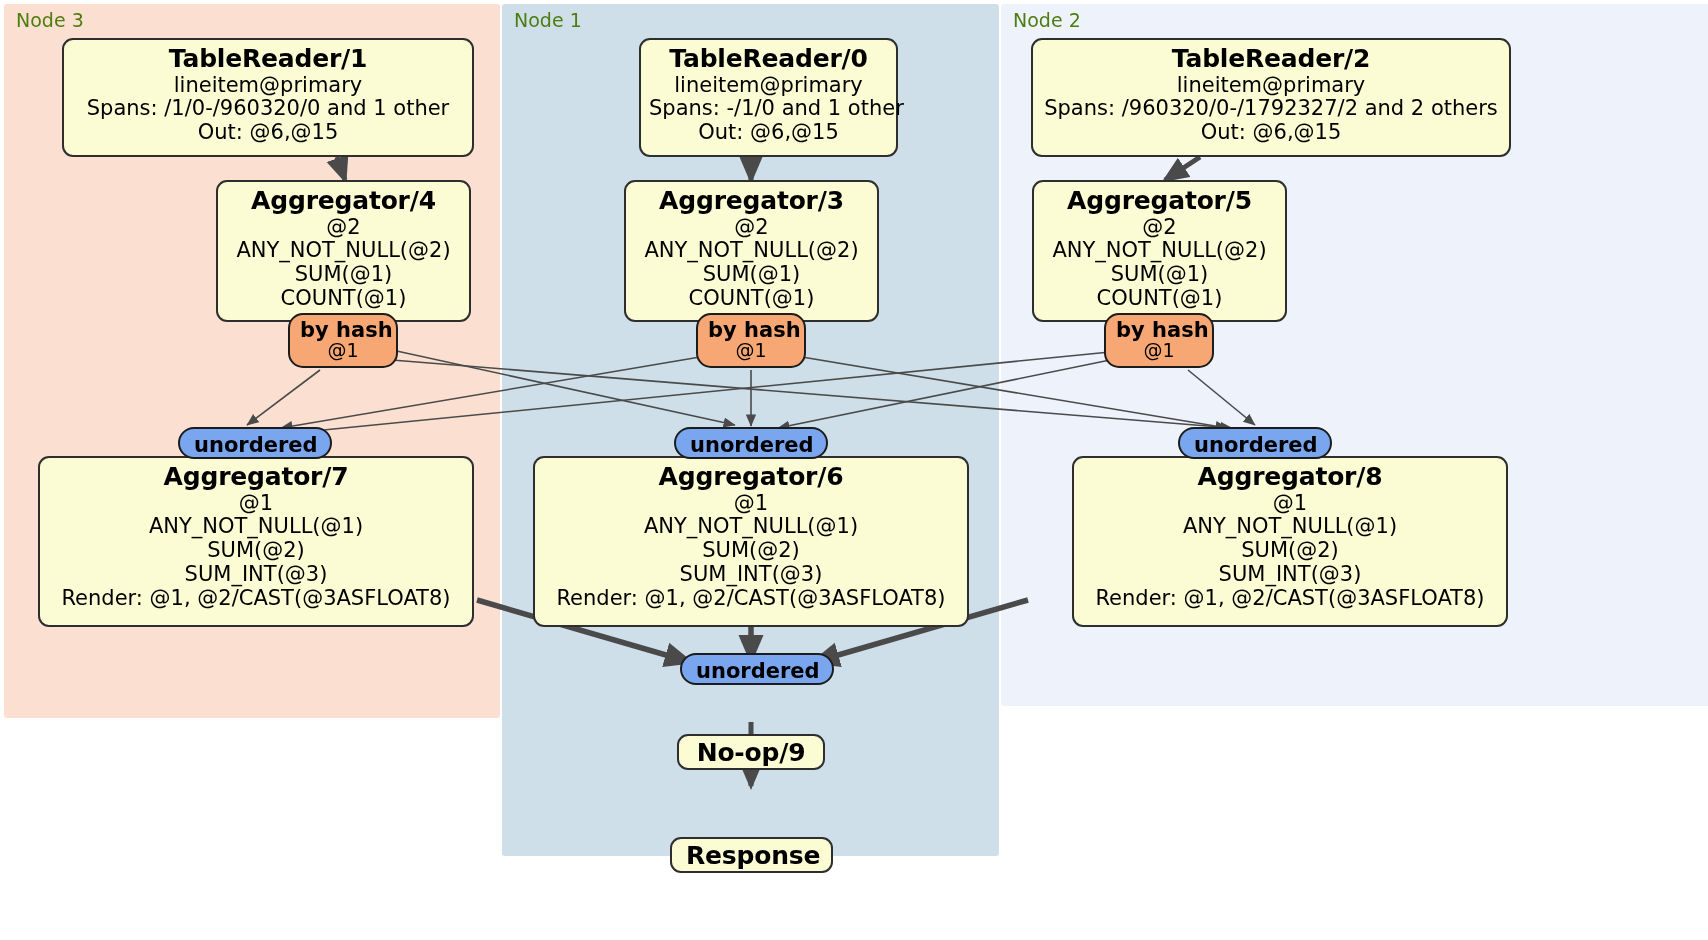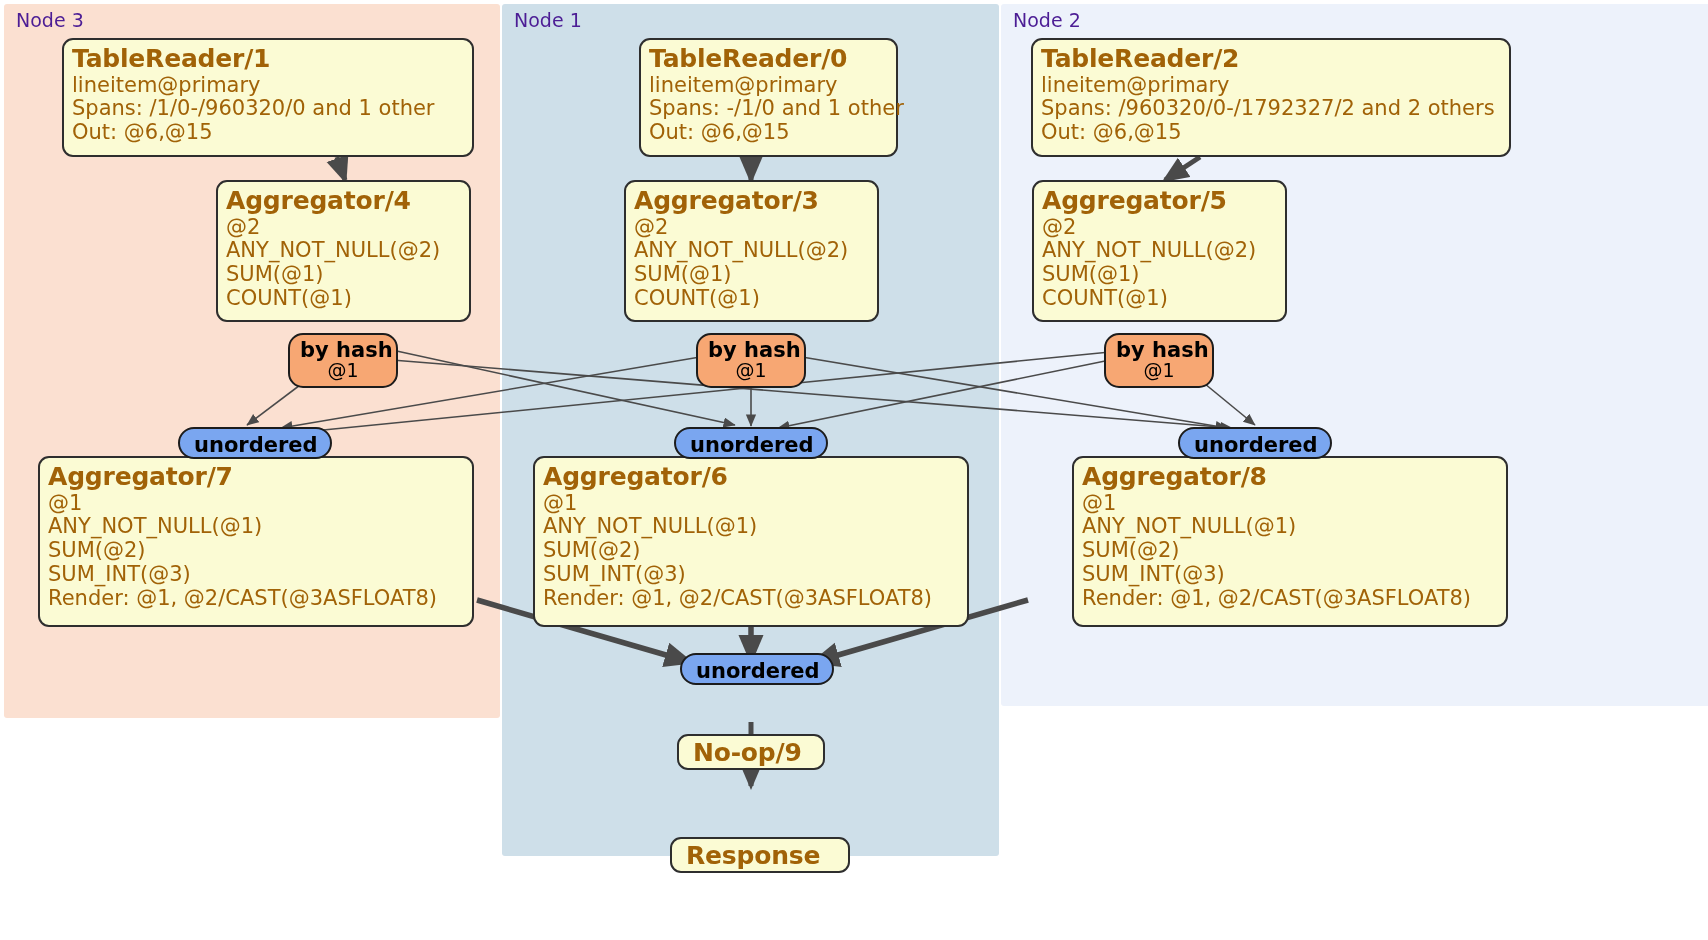--- a/index.html
+++ b/index.html
@@ -20,21 +20,21 @@
   .node-panel {
     position: absolute;
     box-sizing: border-box;
     border-radius: 3px;
   }
   .node-panel-label {
     position: absolute;
     top: 6px;
     left: 12px;
     font-size: 19px;
-    color: #4c1d95;
+    color: #4d7c0f;
     line-height: 1.1;
     white-space: nowrap;
   }
 
   
   #edges {
     position: absolute;
     left: 0;
     top: 0;
     width: 1708px;
@@ -42,22 +42,22 @@
     pointer-events: none;
   }
 
   
   .proc-box {
     position: absolute;
     box-sizing: border-box;
     background: #fbfbd4;
     border: 2px solid #2e2e2e;
     border-radius: 11px;
-    text-align: left;
-    color: #a16207;
+    text-align: center;
+    color: #000000;
     padding: 5px 8px 6px 8px;
     line-height: 1.14;
   }
   .proc-title {
     font-weight: bold;
     font-size: 25px;
     letter-spacing: -0.2px;
     white-space: nowrap;
   }
   .proc-line {
@@ -79,21 +79,20 @@
     border: 2px solid #1c1c1c;
     text-align: center;
     color: #000000;
     line-height: 1.05;
     z-index: 6;
   }
   .badge-hash {
     background: #f7a773;
     border-radius: 15px;
     padding: 4px 10px 5px 10px;
-    margin-top: 20px;
   }
   .badge-hash .badge-title {
     font-weight: bold;
     font-size: 21px;
     white-space: nowrap;
   }
   .badge-hash .badge-sub {
     font-size: 19px;
     white-space: nowrap;
   }
@@ -258,17 +257,17 @@
   </div>
 
   <div class="badge badge-unordered" style="left:680px; top:653px; width:154px; height:32px;">
     <div class="badge-title">unordered</div>
   </div>
 
   <div class="proc-box proc-small" style="left:677px; top:686px; width:148px; height:36px;">
     <div class="proc-title">No-op/9</div>
   </div>
 
-  <div class="proc-box proc-small" style="left:670px; top:789px; width:180px; height:36px;">
+  <div class="proc-box proc-small" style="left:670px; top:789px; width:163px; height:36px;">
     <div class="proc-title">Response</div>
   </div>
 
 </div>
 
 </body></html>

